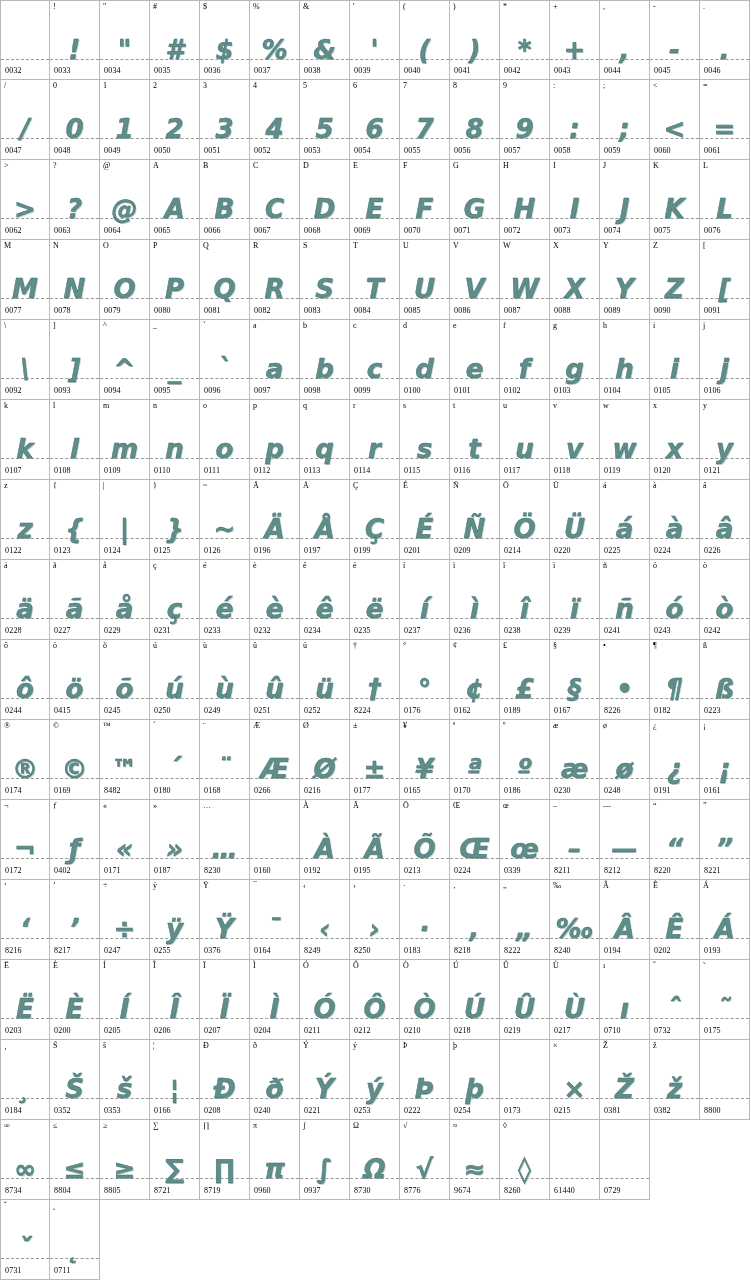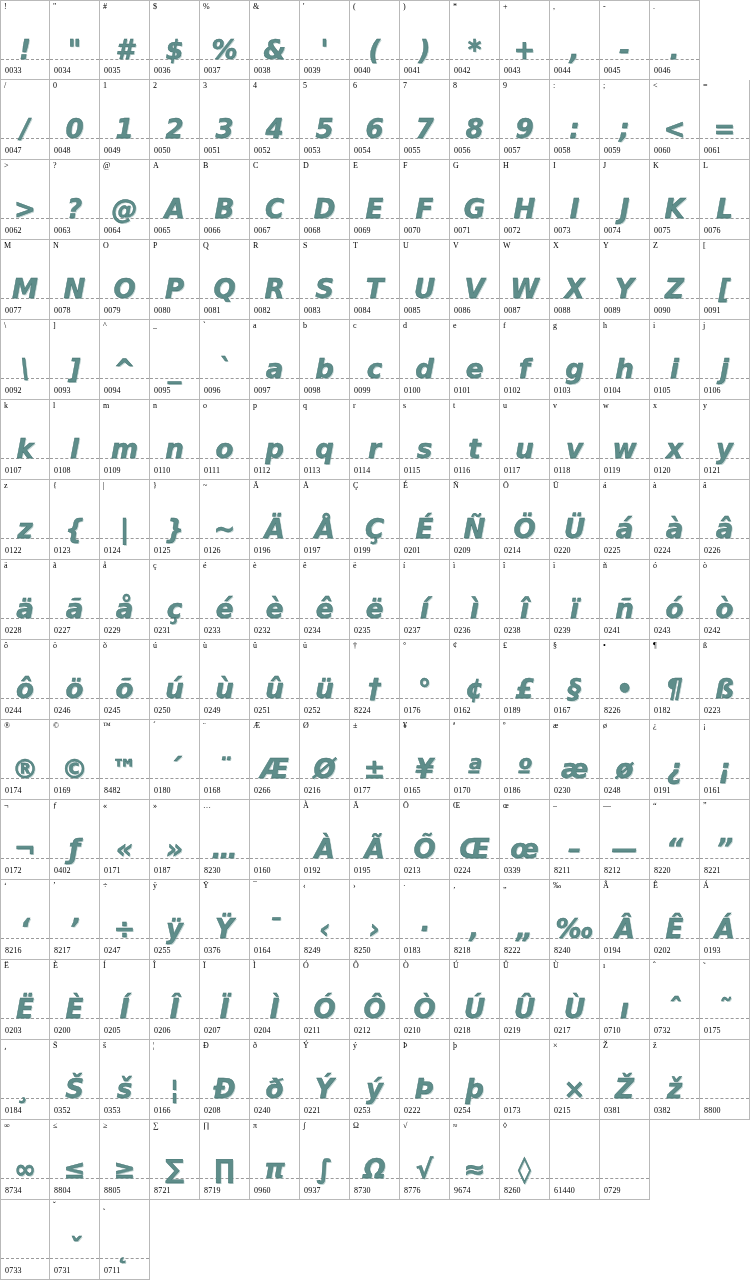--- a/index.html
+++ b/index.html
@@ -92,20 +92,26 @@
     font-family: "Liberation Serif", serif;
     letter-spacing: 0.2px;
   }
 </style>
 </head>
 <body>
 
 <div id="grid">
     <div class="row">
       <div class="cell">
+        <div class="clabel"></div>
+        <div class="baseline"></div>
+        <div class="glyph"></div>
+        <div class="code">0032</div>
+      </div>
+      <div class="cell">
         <div class="clabel">!</div>
         <div class="baseline"></div>
         <div class="glyph">!</div>
         <div class="code">0033</div>
       </div>
       <div class="cell">
         <div class="clabel">"</div>
         <div class="baseline"></div>
         <div class="glyph">"</div>
         <div class="code">0034</div>
@@ -831,21 +837,21 @@
       <div class="cell">
         <div class="clabel">ô</div>
         <div class="baseline"></div>
         <div class="glyph">ô</div>
         <div class="code">0244</div>
       </div>
       <div class="cell">
         <div class="clabel">ö</div>
         <div class="baseline"></div>
         <div class="glyph">ö</div>
-        <div class="code">0246</div>
+        <div class="code">0415</div>
       </div>
       <div class="cell">
         <div class="clabel">õ</div>
         <div class="baseline"></div>
         <div class="glyph">õ</div>
         <div class="code">0245</div>
       </div>
       <div class="cell">
         <div class="clabel">ú</div>
         <div class="baseline"></div>
@@ -1453,26 +1459,20 @@
         <div class="code">61440</div>
       </div>
       <div class="cell">
         <div class="clabel"></div>
         <div class="baseline"></div>
         <div class="glyph"></div>
         <div class="code">0729</div>
       </div>
     </div>
     <div class="row">
-      <div class="cell">
-        <div class="clabel"></div>
-        <div class="baseline"></div>
-        <div class="glyph"></div>
-        <div class="code">0733</div>
-      </div>
       <div class="cell">
         <div class="clabel">ˇ</div>
         <div class="baseline"></div>
         <div class="glyph">ˇ</div>
         <div class="code">0731</div>
       </div>
       <div class="cell">
         <div class="clabel">˛</div>
         <div class="baseline"></div>
         <div class="glyph">˛</div>

